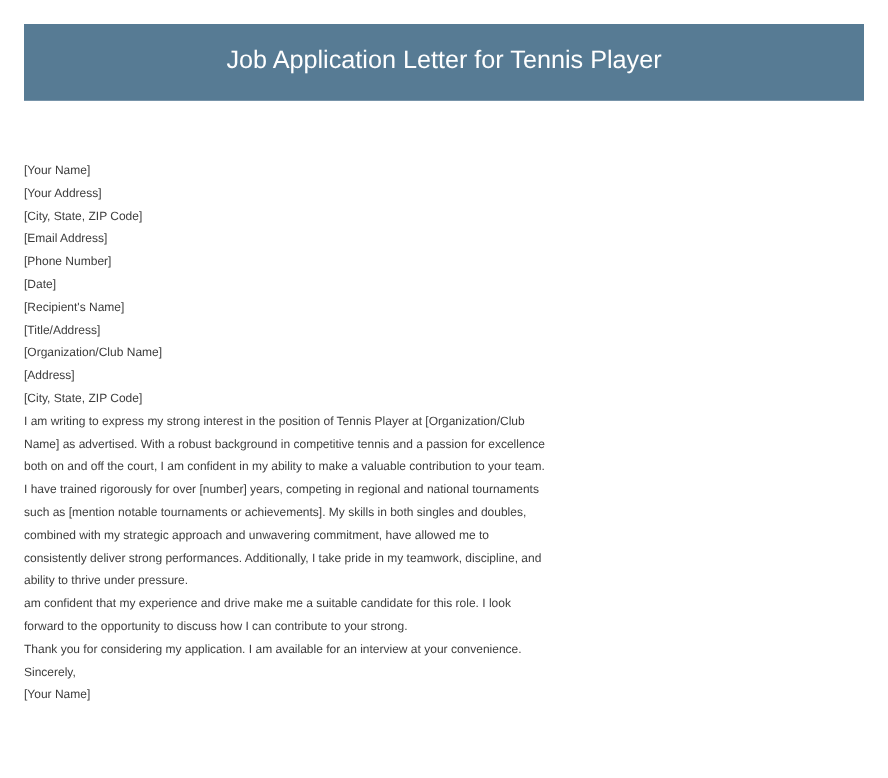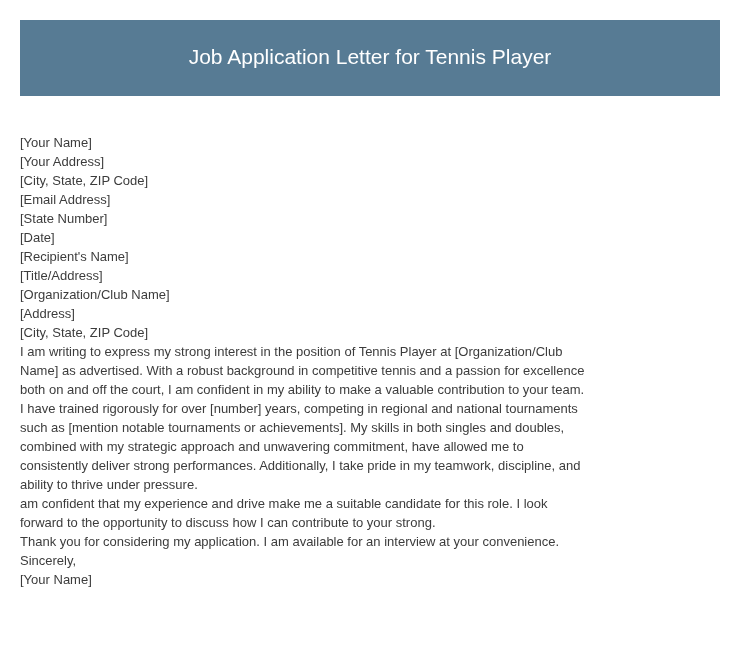--- a/index.html
+++ b/index.html
@@ -12,63 +12,63 @@
       height: 648px;
       position: relative;
       overflow: hidden;
       font-family: "Liberation Sans", "DejaVu Sans", sans-serif;
     }
     .header {
       position: absolute;
       left: 20px;
       top: 20px;
       width: 700px;
-      height: 76px;
+      height: 64px;
       background: #577b94;
       display: flex;
       align-items: center;
       justify-content: center;
     }
     .header-title {
       color: #ffffff;
       font-size: 21px;
       letter-spacing: 0px;
       margin: 0;
       font-weight: normal;
       position: relative;
       top: -1px;
     }
     .letter {
       position: absolute;
       left: 20px;
       top: 133px;
       width: 710px;
       color: #3c3c3c;
-      font-size: 13px;
+      font-size: 10px;
       line-height: 19px;
     }
     .line {
       display: block;
       white-space: nowrap;
     }
   </style>
 </head>
 <body>
 
 <div class="header">
   <h1 class="header-title">Job Application Letter for Tennis Player</h1>
 </div>
 
 <div class="letter">
   <div>
     <span class="line">[Your Name]</span>
     <span class="line">[Your Address]</span>
     <span class="line">[City, State, ZIP Code]</span>
     <span class="line">[Email Address]</span>
-    <span class="line">[State Number]</span>
+    <span class="line">[Phone Number]</span>
   </div>
   <span class="line">[Date]</span>
   <div>
     <span class="line">[Recipient's Name]</span>
     <span class="line">[Title/Address]</span>
     <span class="line">[Organization/Club Name]</span>
     <span class="line">[Address]</span>
     <span class="line">[City, State, ZIP Code]</span>
   </div>
 

